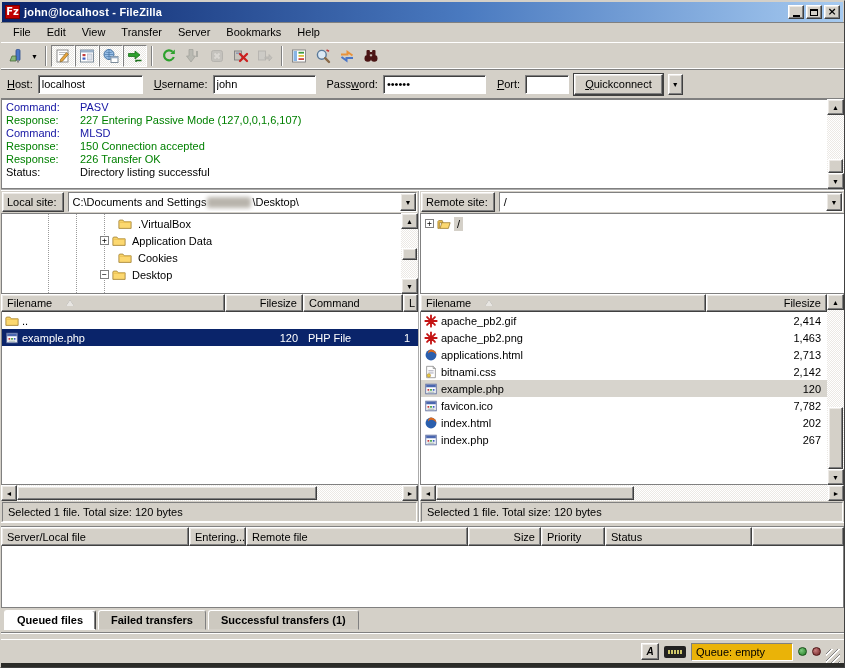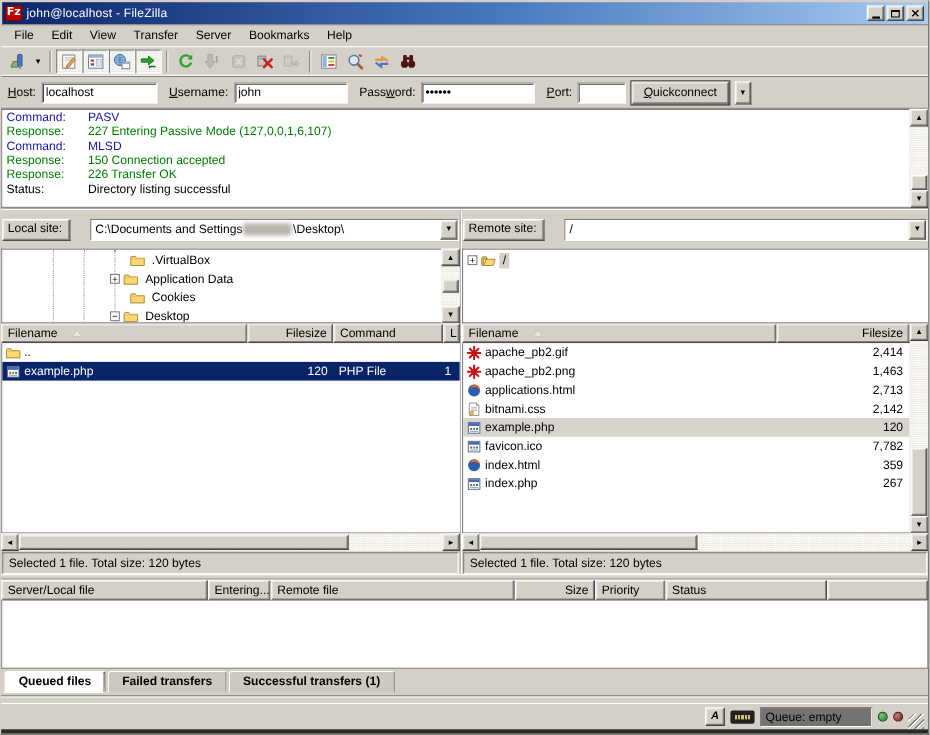--- a/index.html
+++ b/index.html
@@ -7,21 +7,21 @@
   .window { width:845px; height:668px; background:#d4d0c8; border:1px solid #404040; border-top:1px solid #d4d0c8; border-left:1px solid #d4d0c8; display:flex; flex-direction:column; overflow:hidden; position:relative; }
 
   
   .raised { border:1px solid; border-color:#fff #404040 #404040 #fff; box-shadow:inset -1px -1px 0 #808080, inset 1px 1px 0 #ece9e5; background:#d4d0c8; }
   .sunken { border:1px solid; border-color:#808080 #fff #fff #808080; box-shadow:inset 1px 1px 0 #404040; background:#fff; }
   .sunken-flat { border:1px solid; border-color:#808080 #fff #fff #808080; }
 
   
   .titlebar { height:20px; margin:1px 1px 0 1px; background:linear-gradient(to right,#0a246a,#4a7ac0 55%,#a6caf0); display:flex; align-items:center; padding:0 3px; flex:none; }
   .fzicon { width:15px; height:14px; background:#c00000; border:1px solid #7a0000; color:#fff; font-weight:bold; font-size:10px; line-height:12px; text-align:center; margin-right:4px; flex:none; font-family:"DejaVu Sans",sans-serif; }
-  .apptitle { color:#fff; font-weight:normal; flex:1; letter-spacing:.2px; }
+  .apptitle { color:#fff; font-weight:bold; flex:1; letter-spacing:.2px; }
   .winbtns { display:flex; gap:2px; }
   .winbtn { width:16px; height:14px; display:flex; align-items:center; justify-content:center; font-size:9px; font-weight:bold; color:#000; cursor:default; }
   .glyph-min { width:7px; height:2px; background:#000; margin-top:7px; }
   .glyph-max { width:8px; height:7px; border:1px solid #000; border-top:2px solid #000; }
   .glyph-close { font-size:11px; line-height:10px; font-family:"DejaVu Sans",sans-serif; }
 
   
   .menubar { height:21px; display:flex; align-items:center; padding:0 4px; border-bottom:1px solid #fff; box-shadow:0 1px 0 #808080 inset; flex:none; }
   .menuitem { padding:3px 8px; }
 
@@ -53,21 +53,21 @@
   .sbtn { width:17px; height:16px; flex:none; display:flex; align-items:center; justify-content:center; font-size:7px; color:#000; }
   .hscroll .sbtn { width:16px; height:16px; }
   .vthumb { width:15px; margin:0 1px; flex:none; }
   .hthumb { height:14px; margin:1px 0; flex:none; }
   .sspace { flex:1; }
 
   
   .sites-row { height:103px; display:flex; flex:none; }
   .panel-l { width:419px; flex:none; display:flex; flex-direction:column; border-right:2px groove #fff; }
   .panel-r { flex:1; display:flex; flex-direction:column; }
-  .sitebar { height:35px; display:flex; align-items:center; flex:none; padding:1px 1px; gap:18px; }
+  .sitebar { height:22px; display:flex; align-items:center; flex:none; padding:1px 1px; gap:4px; }
   .sitelabel { padding:2px 6px 3px 4px; height:20px; flex:none; display:flex; align-items:center; }
   .sitecombo { flex:1; height:20px; display:flex; align-items:center; background:#fff; padding-left:4px; white-space:nowrap; overflow:hidden; }
   .combo-dd { width:16px; height:18px; flex:none; margin-left:auto; display:flex; align-items:center; justify-content:center; font-size:7px; }
   .blurred { display:inline-block; width:44px; height:11px; margin:0 1px; background:#b8b4ac; filter:blur(2px); border-radius:2px; vertical-align:middle; }
   .treewrap { flex:1; display:flex; min-height:0; }
   .tree { flex:1; background:#fff; border:1px solid #808080; border-right:none; position:relative; overflow:hidden; padding-top:1px; }
   .treerow { height:17px; display:flex; align-items:center; position:relative; }
   .guide { position:absolute; top:0; bottom:0; border-left:1px dotted #9a9a9a; }
   .expander { width:9px; height:9px; background:#fff; border:1px solid #808080; font-size:8px; line-height:7px; text-align:center; flex:none; position:relative; z-index:2; font-family:"DejaVu Sans Mono",monospace; }
   .tlabel { padding:1px 3px; white-space:nowrap; }
@@ -101,21 +101,21 @@
   .tab { height:20px; padding:3px 12px; border:1px solid; border-color:#fff #808080 #d4d0c8 #fff; border-radius:3px 3px 0 0; background:#cdc9c0;font-weight:bold; }
   .tab.active { background:#fff; font-weight:bold; border-color:#fff #404040 #fff #fff; box-shadow:inset -1px 0 0 #808080; }
   .tabfill { flex:1; }
   .tabspacer { height:7px; flex:none; border-top:1px solid #808080; box-shadow:0 1px 0 #fff inset; }
 
   
   .statusbar { height:24px; flex:none; display:flex; align-items:center; justify-content:flex-end; gap:5px; padding:0 4px; border-top:1px solid #fff; }
   .sb-ico { width:18px; height:17px; display:flex; align-items:center; justify-content:center; font-weight:bold; font-size:10px; font-style:italic; }
   .speedico { width:22px; height:12px; background:#222; border-radius:2px; display:flex; align-items:center; justify-content:center; }
   .speedico i { display:block; width:14px; height:4px; background:repeating-linear-gradient(to right,#cfc76a 0 2px,#222 2px 3px); }
-  .queuebox { width:102px; height:18px; display:flex; align-items:center; padding:0 4px; background:#737373; }
+  .queuebox { width:102px; height:18px; display:flex; align-items:center; padding:0 4px; background:#eab308; }
   .led { width:9px; height:9px; border-radius:50%; }
   .led.green { background:radial-gradient(circle at 35% 35%,#7ec97e,#1f7a1f); border:1px solid #164f16; }
   .led.red { background:radial-gradient(circle at 35% 35%,#c97e7e,#6a1f1f); border:1px solid #4f1616; }
   .grip { width:14px; height:14px; background:repeating-linear-gradient(135deg,transparent 0 3px,#808080 3px 4px,#fff 4px 5px); align-self:flex-end; }
   .bottomedge { height:4px; background:#2b2b28; flex:none; }
 </style>
 </head>
 <body>
 
 <svg width="0" height="0" style="position:absolute">
@@ -549,21 +549,21 @@
                   <use href="#i-winfile"></use>
                 </svg>
                 <span class="name">favicon.ico</span>
                 <span class="csize" style="width:104px">7,782</span>
               </div>
             <div class="frow">
                 <svg class="ficon">
                   <use href="#i-firefox"></use>
                 </svg>
                 <span class="name">index.html</span>
-                <span class="csize" style="width:104px">359</span>
+                <span class="csize" style="width:104px">202</span>
               </div>
             <div class="frow">
                 <svg class="ficon">
                   <use href="#i-winfile"></use>
                 </svg>
                 <span class="name">index.php</span>
                 <span class="csize" style="width:104px">267</span>
               </div>
           </div>
         </div>

